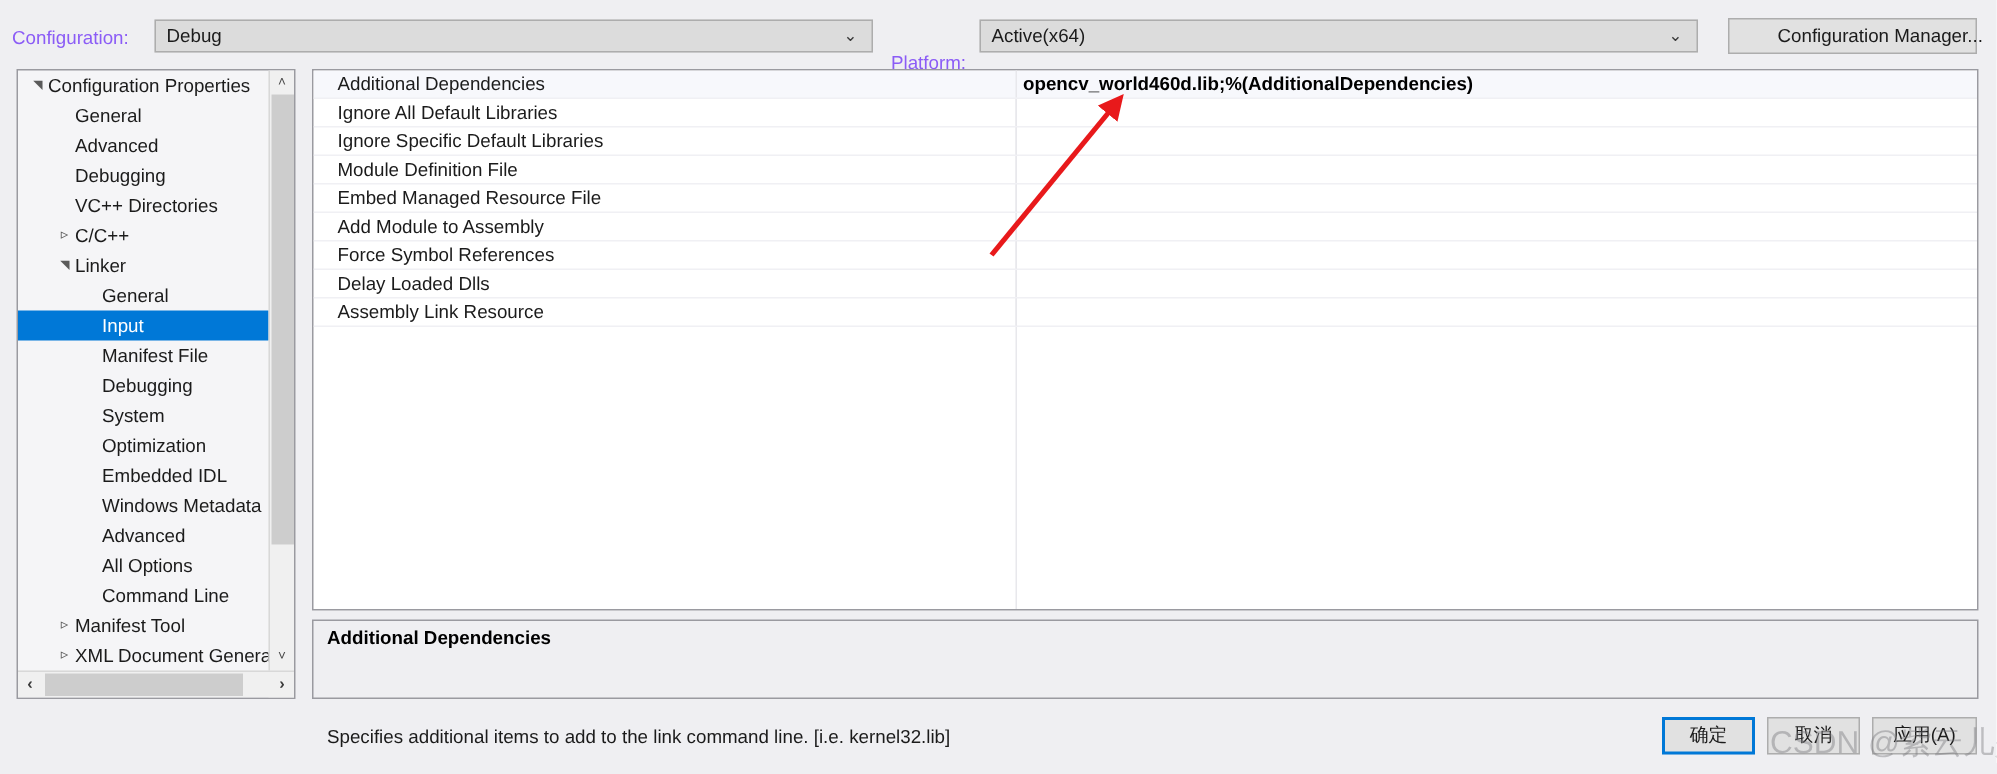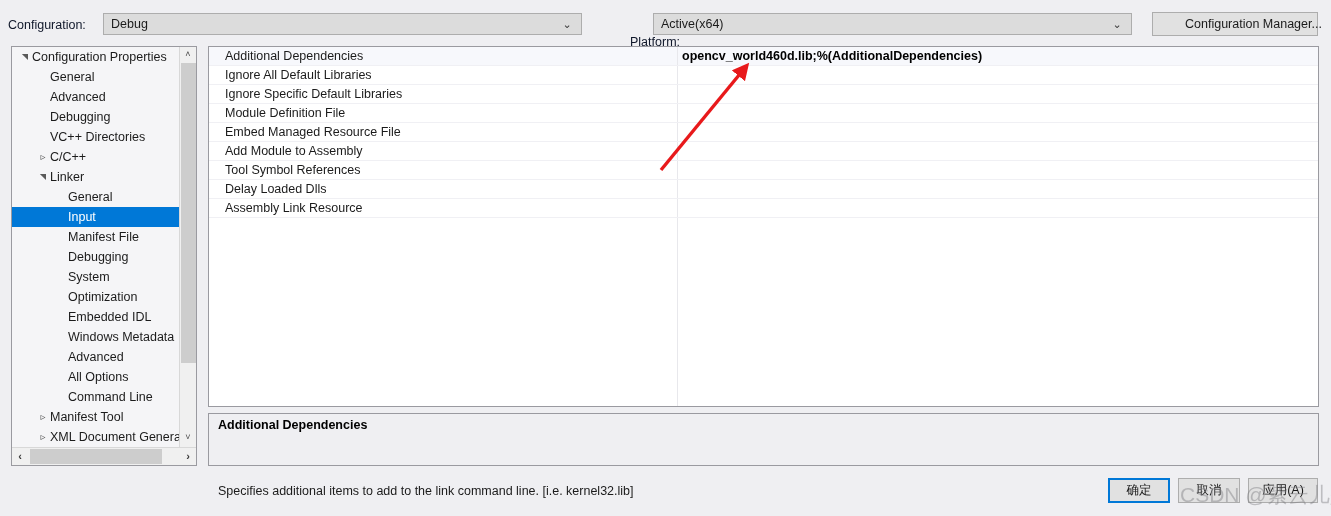--- a/index.html
+++ b/index.html
@@ -17,25 +17,25 @@
 
   
   #topbar {
     position: absolute;
     left: 0; top: 0; width: 1331px; height: 40px;
     background: #efeff2;
   }
   .lbl {
     position: absolute;
     font-size: 12.5px;
-    color: #0f172a;
+    color: #8b5cf6;
     white-space: nowrap;
   }
   #cfg-label { left: 8px; top: 18px; }
-  #plat-label { left: 594px; top: 35px; margin-left: 36px; }
+  #plat-label { left: 594px; top: 35px; }
 
   .combo {
     position: absolute;
     height: 22px;
     background: #dcdcdc;
     border: 1px solid #adadad;
     box-sizing: border-box;
   }
   .combo .cval {
     position: absolute;
@@ -366,21 +366,21 @@
         <span class="gname">Embed Managed Resource File</span>
         <span class="gdiv"></span>
         <span class="gval"></span>
       </div>
       <div class="grow">
         <span class="gname">Add Module to Assembly</span>
         <span class="gdiv"></span>
         <span class="gval"></span>
       </div>
       <div class="grow">
-        <span class="gname">Tool Symbol References</span>
+        <span class="gname">Force Symbol References</span>
         <span class="gdiv"></span>
         <span class="gval"></span>
       </div>
       <div class="grow">
         <span class="gname">Delay Loaded Dlls</span>
         <span class="gdiv"></span>
         <span class="gval"></span>
       </div>
       <div class="grow">
         <span class="gname">Assembly Link Resource</span>

